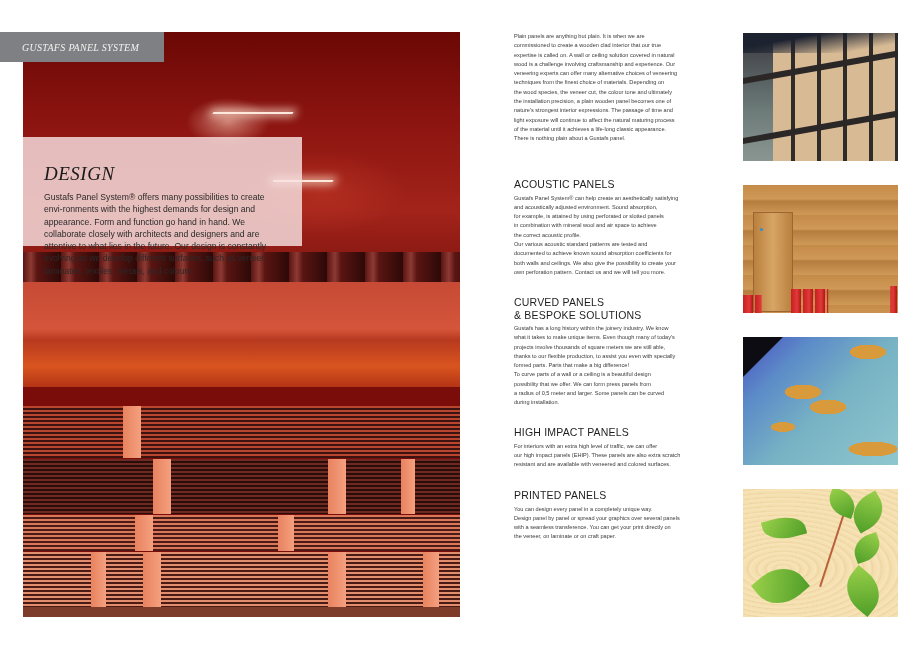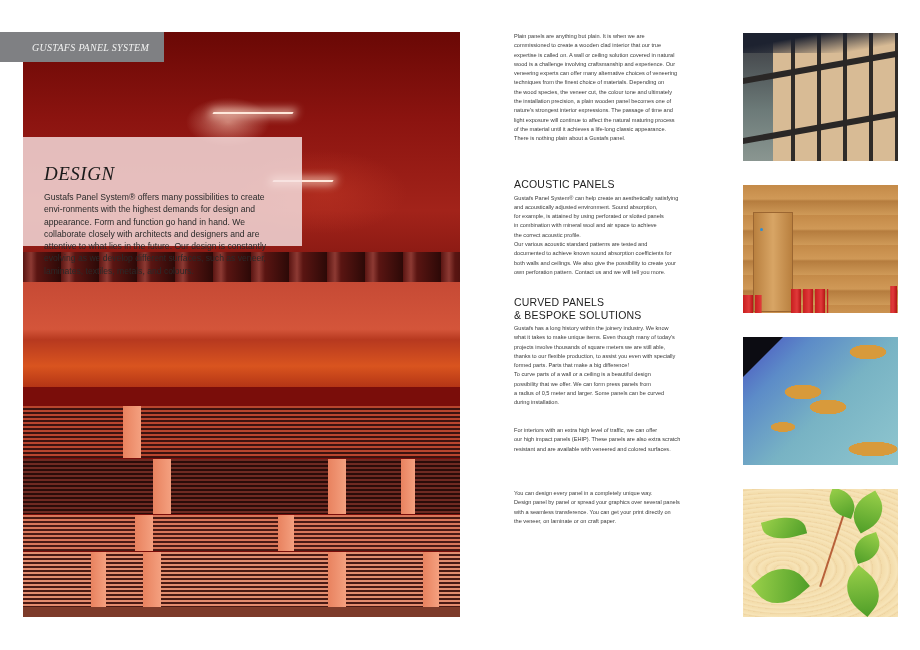--- a/index.html
+++ b/index.html
@@ -57,21 +57,21 @@
     font-size: 19px; letter-spacing: 0.5px; color: #1a1a1a; line-height: 20px;
     margin-bottom: 7px;
   }
   .design-body {
     font-size: 8.6px; line-height: 12.3px; color: #2a2a2a;
   }
 
   .brand-band {
     position: absolute; left: 0; top: 32px; width: 164px; height: 30px;
     background: #7f8083;
-    display: flex; align-items: center; padding-left: 32px;
+    display: flex; align-items: center; padding-left: 22px;
   }
   .brand-band span {
     font-family: "Liberation Serif", serif; font-style: italic;
     font-size: 10px; color: #f2f2f2; letter-spacing: 0.3px;
   }
 
   .page-number {
     position: absolute; top: 658px;
     font-family: "Liberation Serif", serif; font-size: 9px; color: #333;
   }
@@ -208,26 +208,28 @@
 projects involve thousands of square meters we are still able,
 thanks to our flexible production, to assist you even with specially
 formed parts. Parts that make a big difference!
 To curve parts of a wall or a ceiling is a beautiful design
 possibility that we offer. We can form press panels from
 a radius of 0,5 meter and larger. Some panels can be curved
 during installation.</p>
 </div>
 
 <div class="section" style="top:426px;">
+  <h2>HIGH IMPACT PANELS</h2>
   <p>For interiors with an extra high level of traffic, we can offer
 our high impact panels (EHIP). These panels are also extra scratch
 resistant and are available with veneered and colored surfaces.</p>
 </div>
 
 <div class="section" style="top:489px;">
+  <h2>PRINTED PANELS</h2>
   <p>You can design every panel in a completely unique way.
 Design panel by panel or spread your graphics over several panels
 with a seamless transference. You can get your print directly on
 the veneer, on laminate or on craft paper.</p>
 </div>
 
 <div class="thumb t1" aria-label="atrium-wood-panels-with-black-railings">
   <div class="dark"></div>
   <div class="ceil"></div>
   <div class="beam" style="top:30px;"></div>

